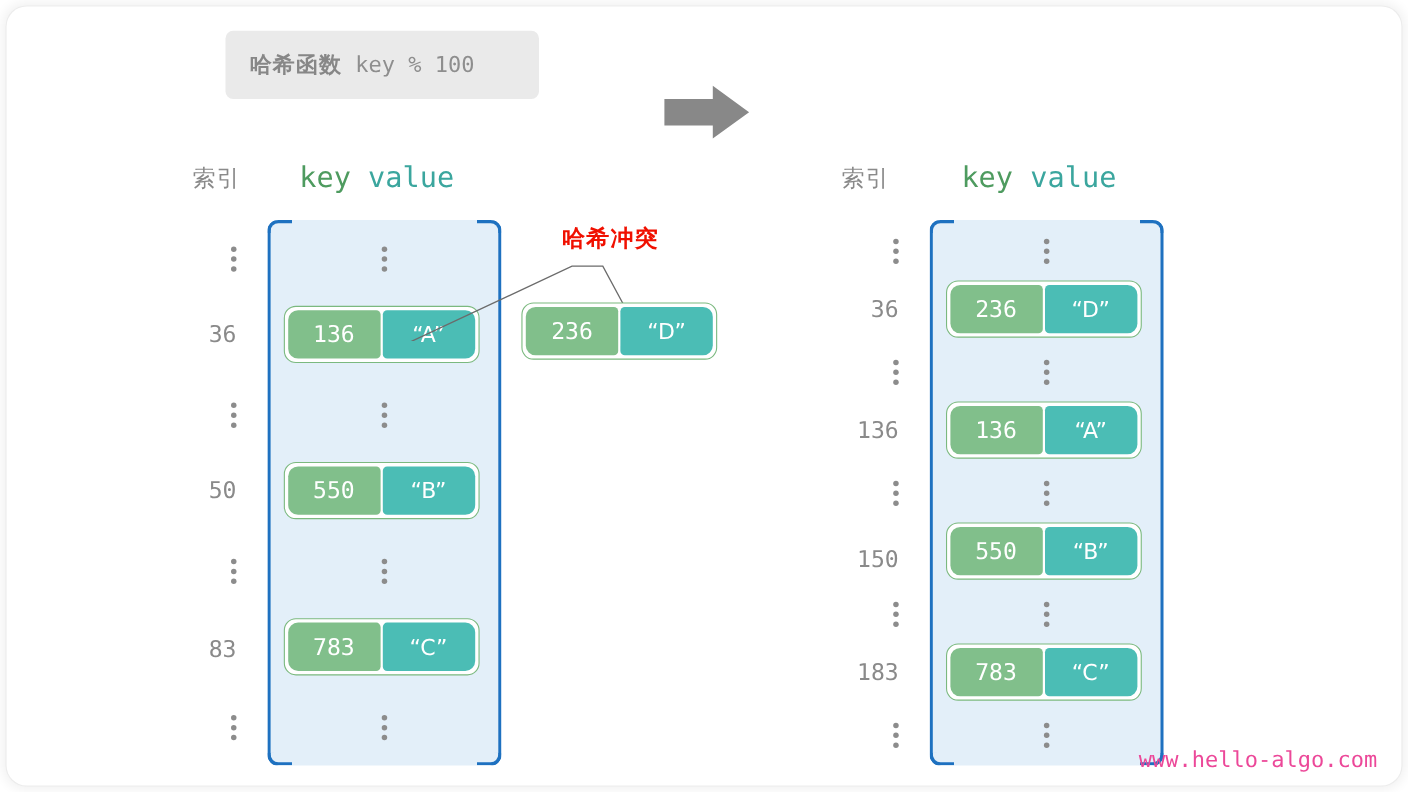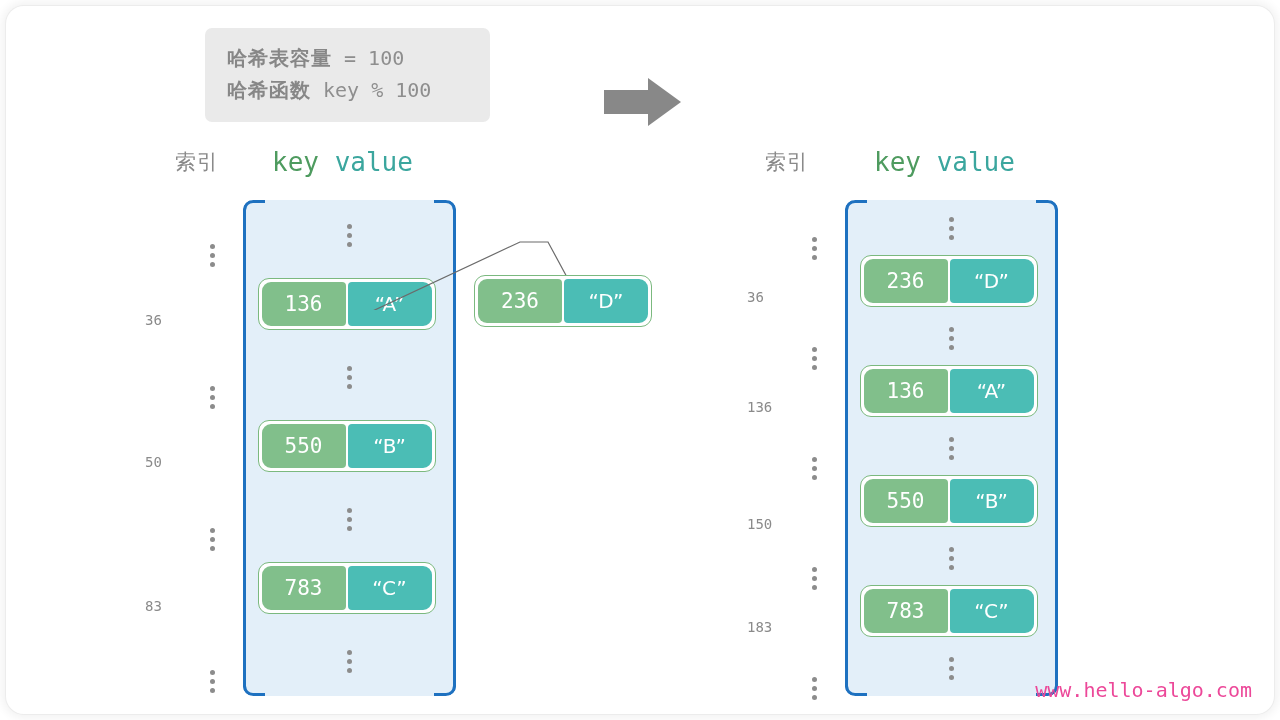--- a/index.html
+++ b/index.html
@@ -118,24 +118,24 @@
     bottom: 0px; height: 12px;
     border-bottom: 3px solid #1e71c0;
     border-radius: 0 0 10px 10px;
     -webkit-mask-image: linear-gradient(to right, #000 0 22px, transparent 22px calc(100% - 22px), #000 calc(100% - 22px) 100%);
     mask-image: linear-gradient(to right, #000 0 22px, transparent 22px calc(100% - 22px), #000 calc(100% - 22px) 100%);
   }
 
   
   .index-label {
     position: absolute;
-    font-size: 14px;
+    text-align: right;
+    font-size: 21px;
     color: #8a8a8a;
     font-family: "DejaVu Sans Mono", monospace;
-    margin-top: 20px;
   }
 
   
   .vdots {
     display: flex;
     flex-direction: column;
     align-items: center;
     gap: 4px;
   }
   .vdots i {
@@ -210,21 +210,20 @@
     letter-spacing: 0px;
   }
 </style>
 </head>
 <body>
 
 <div id="canvas">
   <div id="frame"></div>
 
   <div class="info-box" id="info-left">
-    <div class="info-line"><span class="zh">哈希表容量</span><span> = 100</span></div>
     <div class="info-line"><span class="zh">哈希函数</span><span> key % 100</span></div>
   </div>
 
 
   <div id="arrow-wrap">
     <svg width="85" height="52" viewBox="0 0 85 52">
       <path d="M4,14 L48,14 L48,2 L81,26 L48,50 L48,38 L4,38 Z" fill="#888888"></path>
     </svg>
   </div>
 
@@ -297,20 +296,21 @@
         <div class="cell k">783</div>
         <div class="cell v">“C”</div>
       </div>
       <div class="vdots vdots-abs" style="left: 346.5px; top: 649.571px;">
         <i></i>
         <i></i>
         <i></i>
       </div>
     </div>
 
+  <div id="collision-label">哈希冲突</div>
   <svg id="collision-line">
     <polyline points="2,100 190,12 218,12 245,62" fill="none" stroke="#6b6b6b" stroke-width="1.2"></polyline>
   </svg>
   <div class="entry entry-abs" id="detached-entry" style="left:474px; top:275px;">
     <div class="cell k">236</div>
     <div class="cell v">“D”</div>
   </div>
 
   <div class="table" id="table-right" style="left:845px; top:200px; width:213px; height:496px;"></div>
   <div id="right-index-col">

